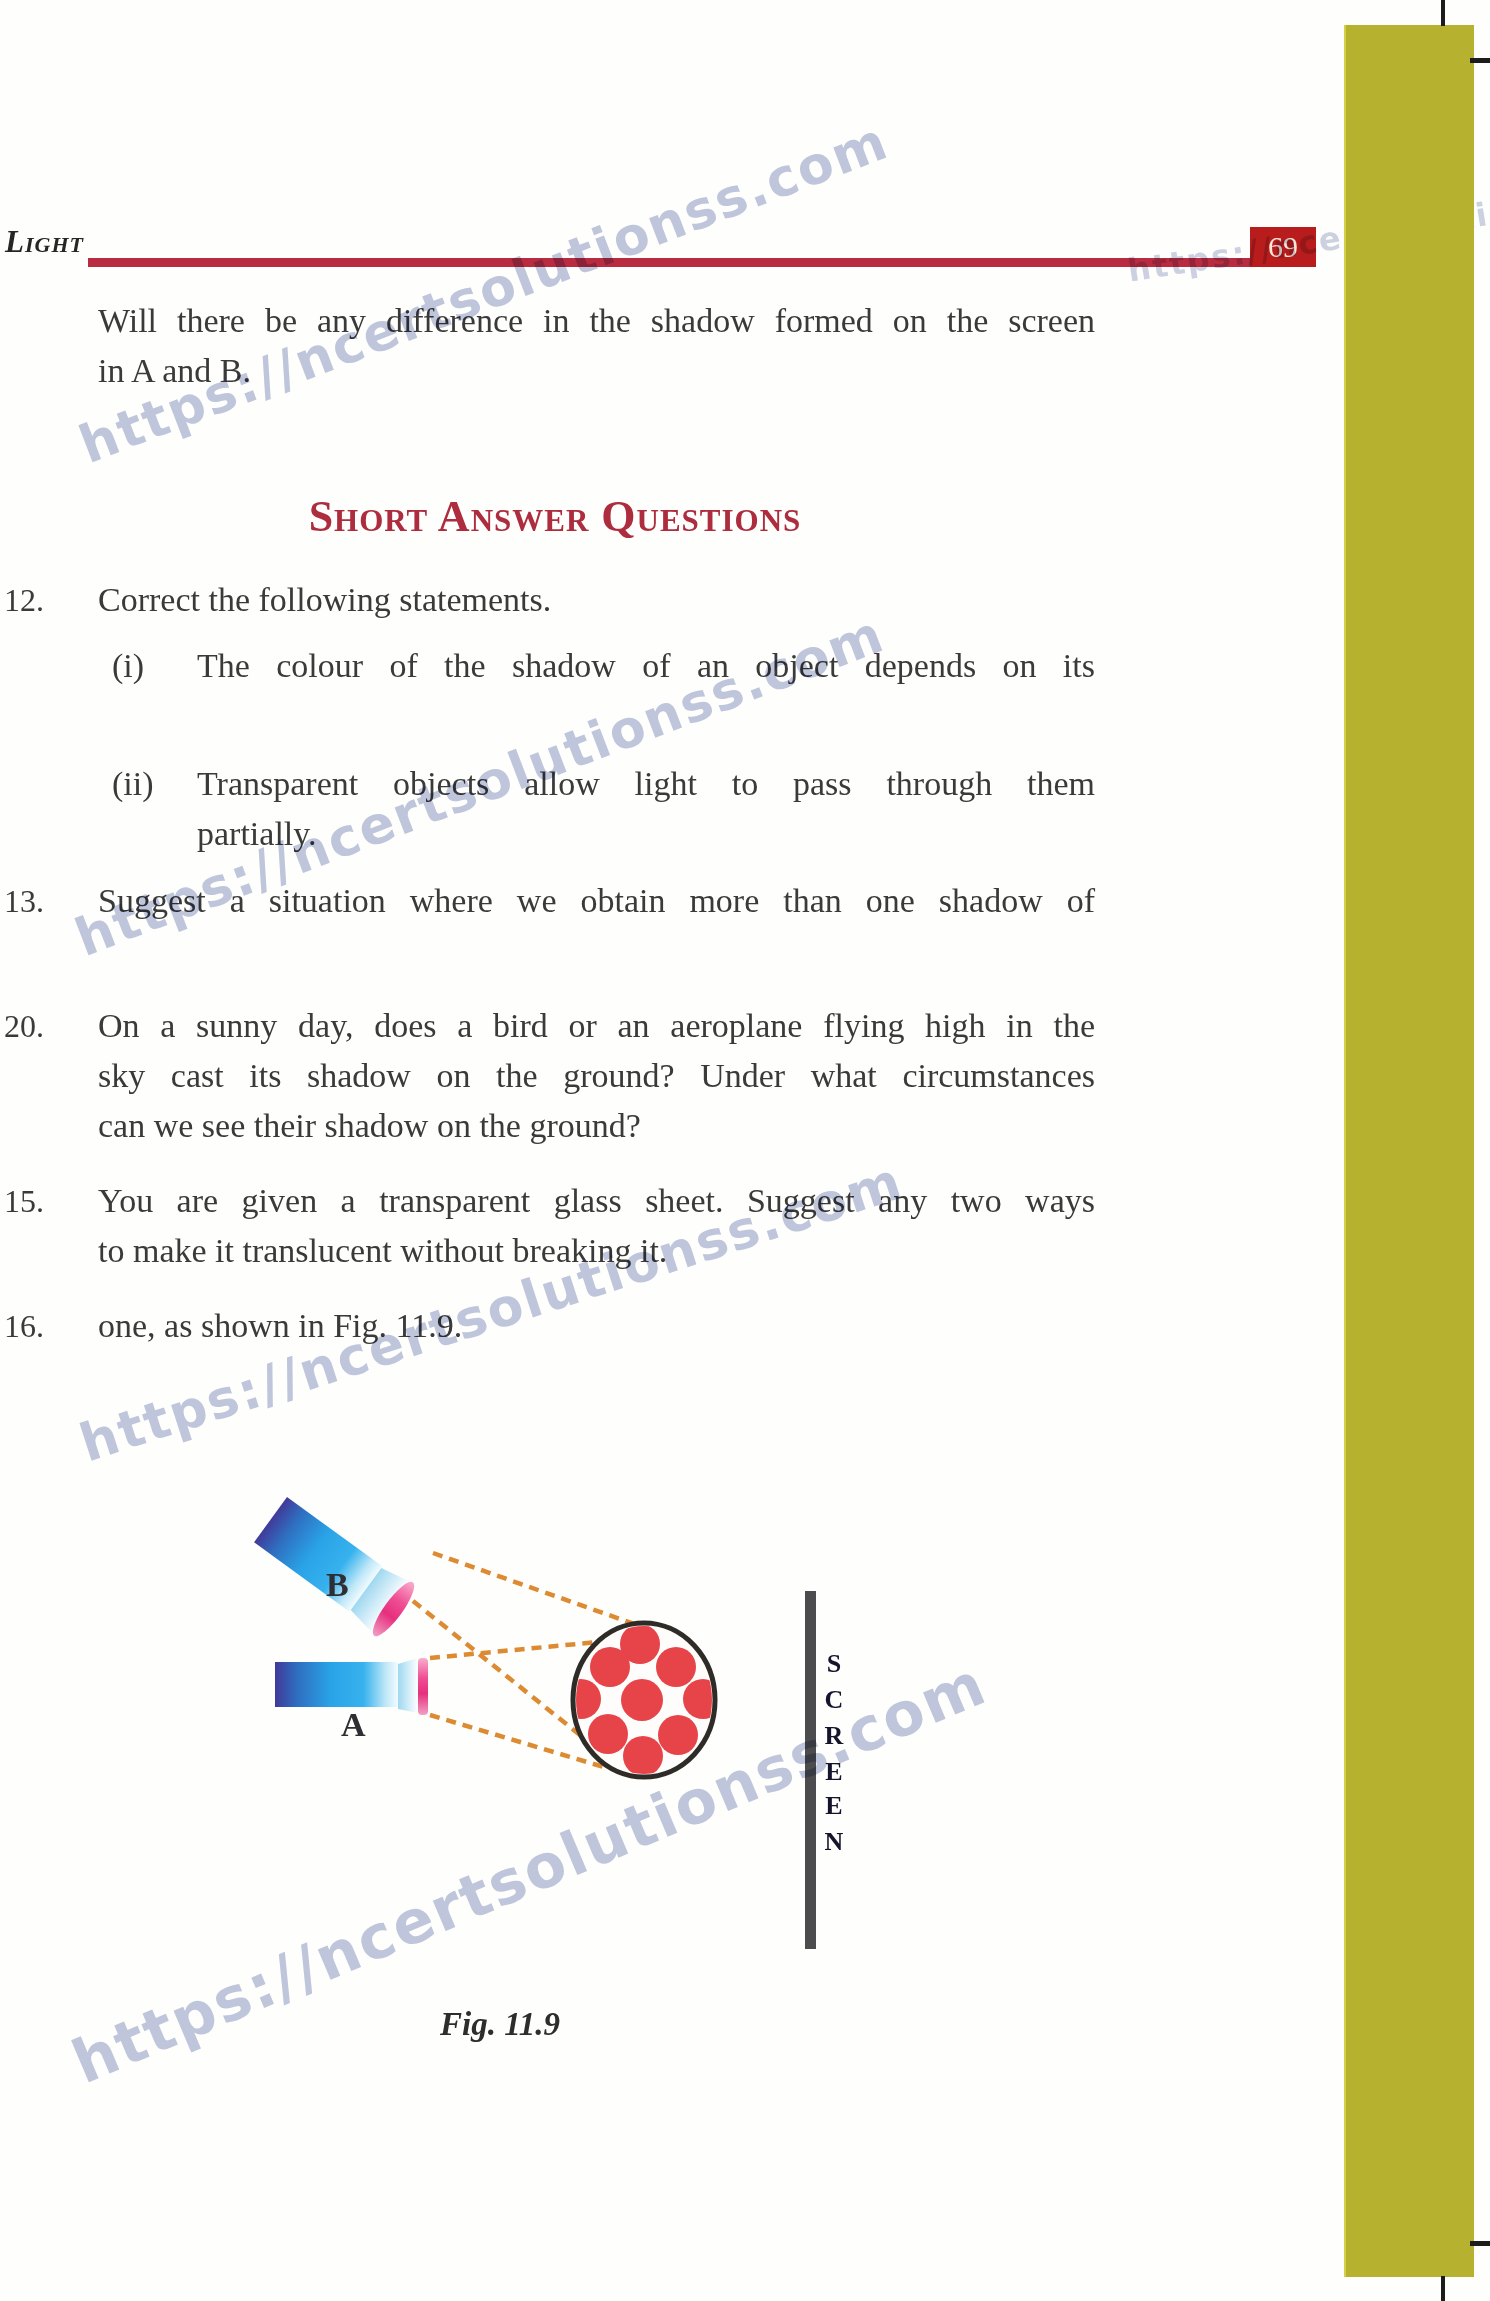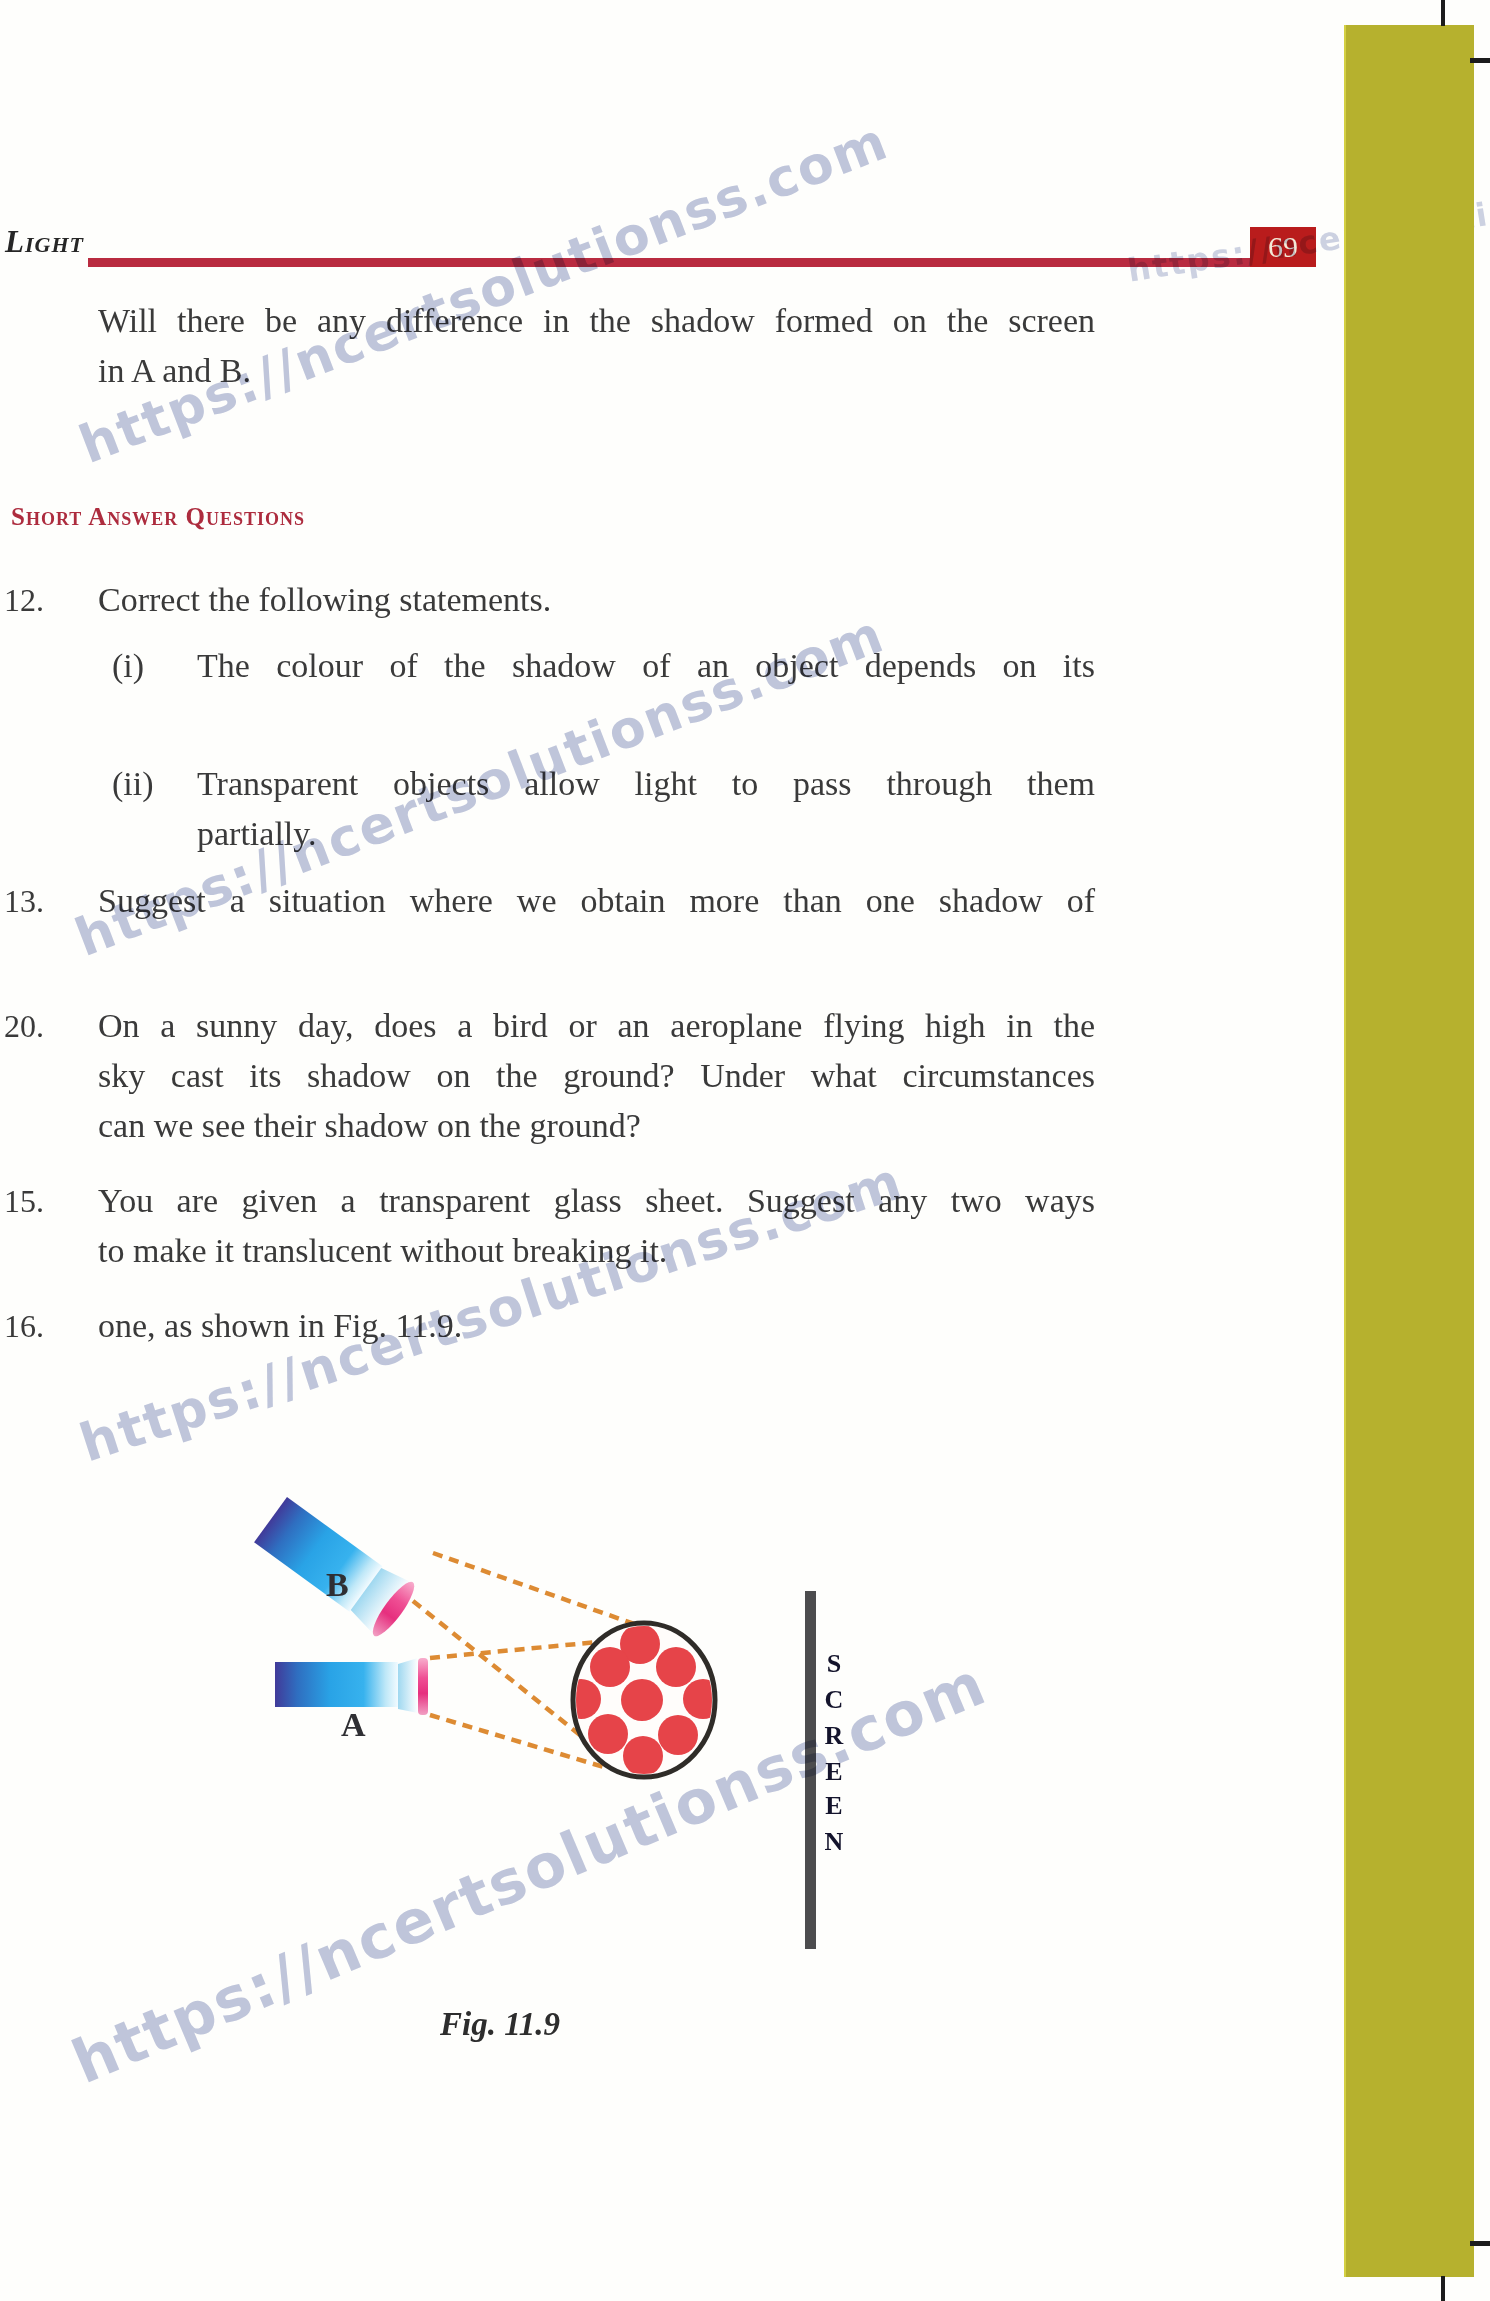--- a/index.html
+++ b/index.html
@@ -25,23 +25,23 @@
   }
   
   .q{position:absolute;left:0;width:1100px;color:#3a3a3a;}
   .qnum{position:absolute;left:4px;top:0;font-size:32px;line-height:50px;}
   .qtext{margin-left:98px;width:997px;}
   .slabel{position:absolute;left:112px;top:0;font-size:34px;line-height:50px;}
   .stext{margin-left:197px;width:898px;}
   .line{font-size:34px;line-height:50px;text-align:justify;text-align-last:justify;}
   .line.last{text-align-last:left;}
   .section-heading{
-    position:absolute;left:11px;top:492px;width:1100px;
-    font-variant:small-caps;font-weight:bold;
-    font-size:25px;line-height:50px;color:#ad2c3e;letter-spacing:1px;
+    position:absolute;left:5px;top:492px;width:1100px;
+    text-align:center;font-variant:small-caps;font-weight:bold;
+    font-size:44px;line-height:50px;color:#ad2c3e;letter-spacing:1px;
   }
   
   .figure-svg{position:absolute;left:250px;top:1480px;}
   .figure-caption{
     position:absolute;left:440px;top:2006px;width:220px;
     font-weight:bold;font-style:italic;font-size:33px;color:#2d2d2d;
   }
   
   .wm{
     position:absolute;white-space:nowrap;pointer-events:none;

